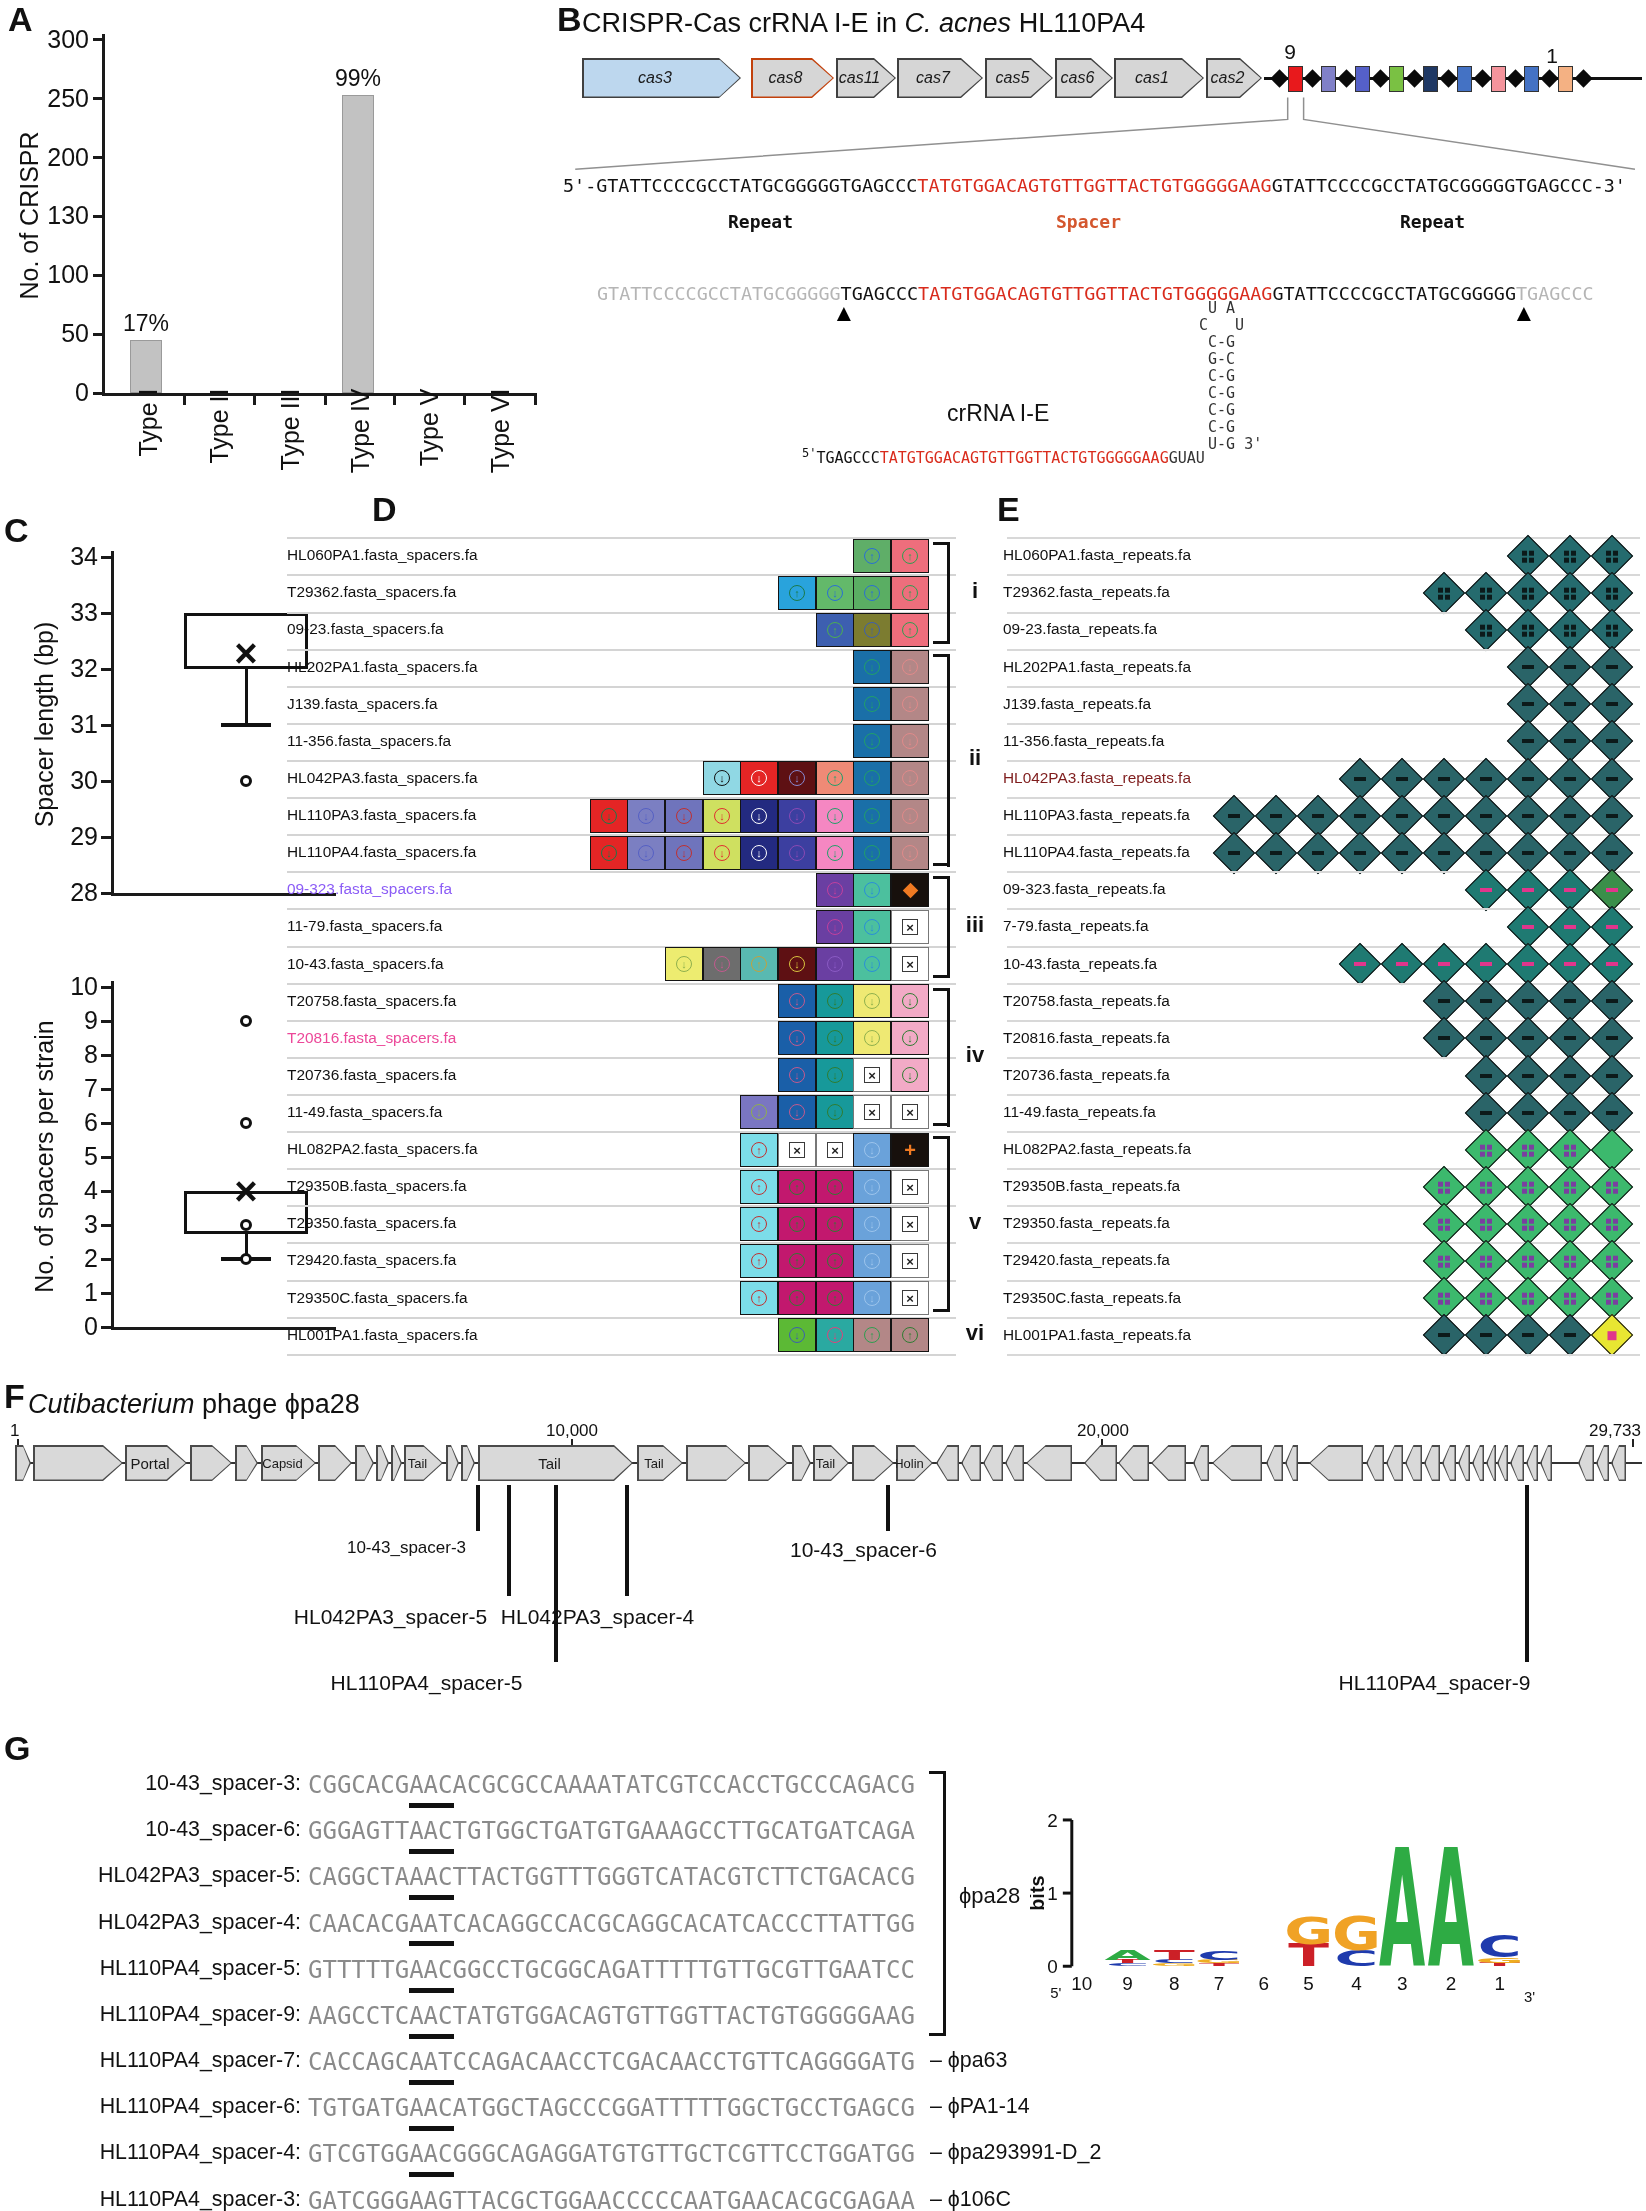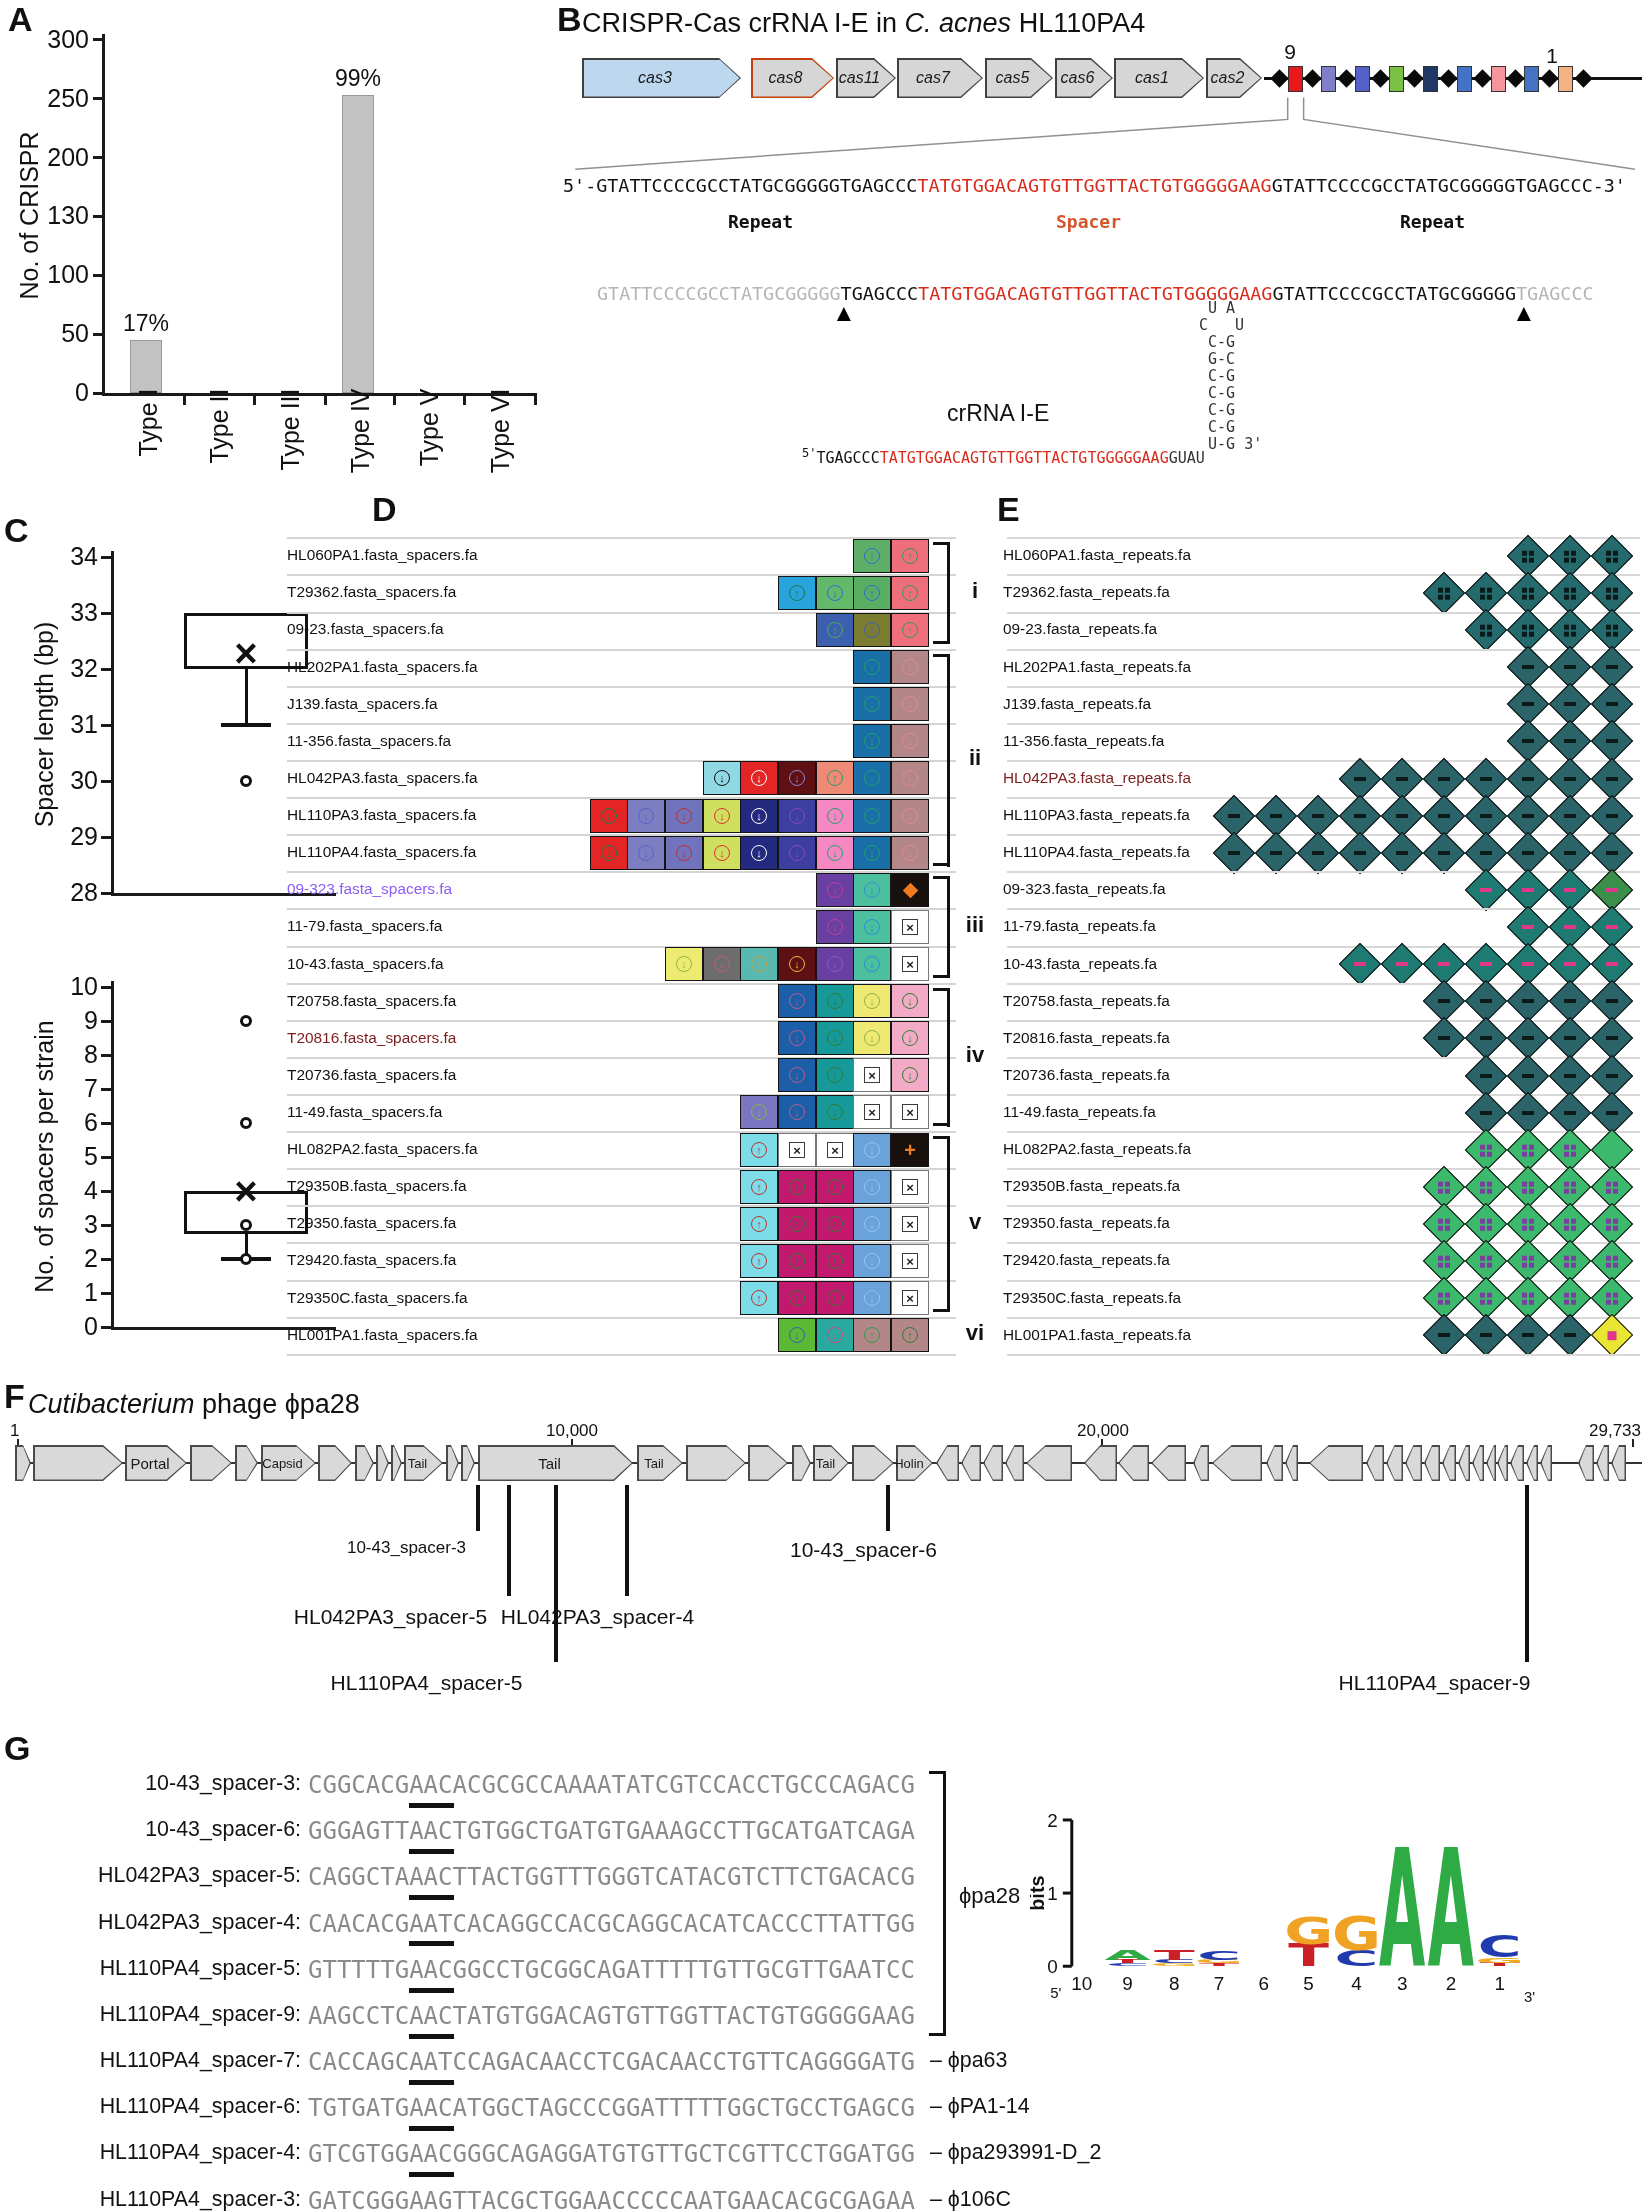--- a/index.html
+++ b/index.html
@@ -387,21 +387,21 @@
     <div style="position: absolute; left: 816px; top: 984px; width: 38px; height: 34px; background: rgb(23, 153, 154); border: 1.7px solid rgb(20, 20, 20); box-sizing: border-box; display: flex; align-items: center; justify-content: center;">
       <span style="display: flex; align-items: center; justify-content: center; width: 16px; height: 16px; border: 1.7px solid rgb(47, 125, 50); border-radius: 50%; color: rgb(47, 125, 50); font-size: 11px; line-height: 13px; box-sizing: border-box;">↓</span>
     </div>
     <div style="position: absolute; left: 853px; top: 984px; width: 38px; height: 34px; background: rgb(239, 233, 115); border: 1.7px solid rgb(20, 20, 20); box-sizing: border-box; display: flex; align-items: center; justify-content: center;">
       <span style="display: flex; align-items: center; justify-content: center; width: 16px; height: 16px; border: 1.7px solid rgb(143, 176, 77); border-radius: 50%; color: rgb(143, 176, 77); font-size: 11px; line-height: 13px; box-sizing: border-box;">↓</span>
     </div>
     <div style="position: absolute; left: 891px; top: 984px; width: 38px; height: 34px; background: rgb(242, 170, 198); border: 1.7px solid rgb(20, 20, 20); box-sizing: border-box; display: flex; align-items: center; justify-content: center;">
       <span style="display: flex; align-items: center; justify-content: center; width: 16px; height: 16px; border: 1.7px solid rgb(47, 125, 50); border-radius: 50%; color: rgb(47, 125, 50); font-size: 11px; line-height: 13px; box-sizing: border-box;">↓</span>
     </div>
     <div style="position: absolute; left: 287px; top: 1020px; width: 669px; height: 1.5px; background: rgb(212, 212, 212);"></div>
-    <div style="position: absolute; left: 287px; top: 1029px; font-size: 15.4px; color: #7f1d1d;">T20816.fasta_spacers.fa</div>
+    <div style="position: absolute; left: 287px; top: 1029px; font-size: 15.4px; color: #ec4899;">T20816.fasta_spacers.fa</div>
     <div style="position: absolute; left: 778px; top: 1021px; width: 38px; height: 34px; background: rgb(26, 95, 168); border: 1.7px solid rgb(20, 20, 20); box-sizing: border-box; display: flex; align-items: center; justify-content: center;">
       <span style="display: flex; align-items: center; justify-content: center; width: 16px; height: 16px; border: 1.7px solid rgb(194, 90, 142); border-radius: 50%; color: rgb(194, 90, 142); font-size: 11px; line-height: 13px; box-sizing: border-box;">↓</span>
     </div>
     <div style="position: absolute; left: 816px; top: 1021px; width: 38px; height: 34px; background: rgb(23, 153, 154); border: 1.7px solid rgb(20, 20, 20); box-sizing: border-box; display: flex; align-items: center; justify-content: center;">
       <span style="display: flex; align-items: center; justify-content: center; width: 16px; height: 16px; border: 1.7px solid rgb(47, 125, 50); border-radius: 50%; color: rgb(47, 125, 50); font-size: 11px; line-height: 13px; box-sizing: border-box;">↓</span>
     </div>
     <div style="position: absolute; left: 853px; top: 1021px; width: 38px; height: 34px; background: rgb(239, 233, 115); border: 1.7px solid rgb(20, 20, 20); box-sizing: border-box; display: flex; align-items: center; justify-content: center;">
       <span style="display: flex; align-items: center; justify-content: center; width: 16px; height: 16px; border: 1.7px solid rgb(143, 176, 77); border-radius: 50%; color: rgb(143, 176, 77); font-size: 11px; line-height: 13px; box-sizing: border-box;">↓</span>
     </div>
     <div style="position: absolute; left: 891px; top: 1021px; width: 38px; height: 34px; background: rgb(242, 170, 198); border: 1.7px solid rgb(20, 20, 20); box-sizing: border-box; display: flex; align-items: center; justify-content: center;">
@@ -833,21 +833,21 @@
       <span style="transform: rotate(-45deg); display: flex; align-items: center; justify-content: center;">
         <span style="display: flex; align-items: center; justify-content: center; width: 12px; height: 4px; background: rgb(224, 54, 140);"></span>
       </span>
     </div>
     <div style="position: absolute; left: 1597px; top: 875px; width: 30px; height: 30px; background: rgb(58, 143, 74); border: 1.7px solid rgb(16, 16, 16); box-sizing: border-box; transform: rotate(45deg); display: flex; align-items: center; justify-content: center;">
       <span style="transform: rotate(-45deg); display: flex; align-items: center; justify-content: center;">
         <span style="display: flex; align-items: center; justify-content: center; width: 12px; height: 4px; background: rgb(224, 54, 140);"></span>
       </span>
     </div>
     <div style="position: absolute; left: 1007px; top: 908px; width: 633px; height: 1.5px; background: rgb(216, 216, 216);"></div>
-    <div style="position: absolute; left: 1003px; top: 917px; font-size: 15.4px; color: rgb(17, 17, 17);">11-79.fasta_repeats.fa</div>
+    <div style="position: absolute; left: 1003px; top: 917px; font-size: 15.4px; color: rgb(17, 17, 17);">7-79.fasta_repeats.fa</div>
     <div style="position: absolute; left: 1513px; top: 912px; width: 30px; height: 30px; background: rgb(31, 122, 114); border: 1.7px solid rgb(16, 16, 16); box-sizing: border-box; transform: rotate(45deg); display: flex; align-items: center; justify-content: center;">
       <span style="transform: rotate(-45deg); display: flex; align-items: center; justify-content: center;">
         <span style="display: flex; align-items: center; justify-content: center; width: 12px; height: 4px; background: rgb(224, 54, 140);"></span>
       </span>
     </div>
     <div style="position: absolute; left: 1555px; top: 912px; width: 30px; height: 30px; background: rgb(31, 122, 114); border: 1.7px solid rgb(16, 16, 16); box-sizing: border-box; transform: rotate(45deg); display: flex; align-items: center; justify-content: center;">
       <span style="transform: rotate(-45deg); display: flex; align-items: center; justify-content: center;">
         <span style="display: flex; align-items: center; justify-content: center; width: 12px; height: 4px; background: rgb(224, 54, 140);"></span>
       </span>
     </div>

